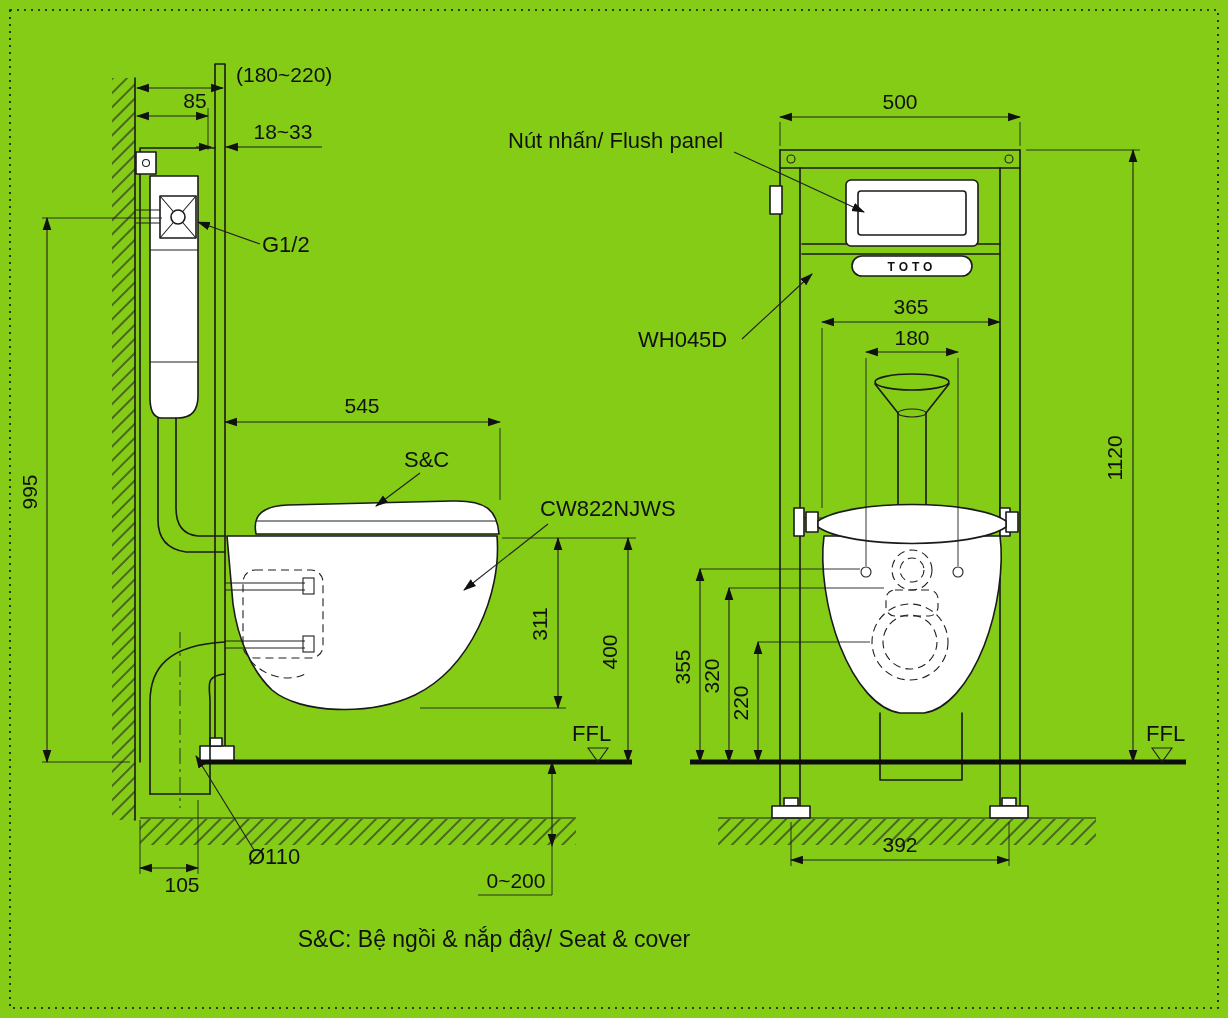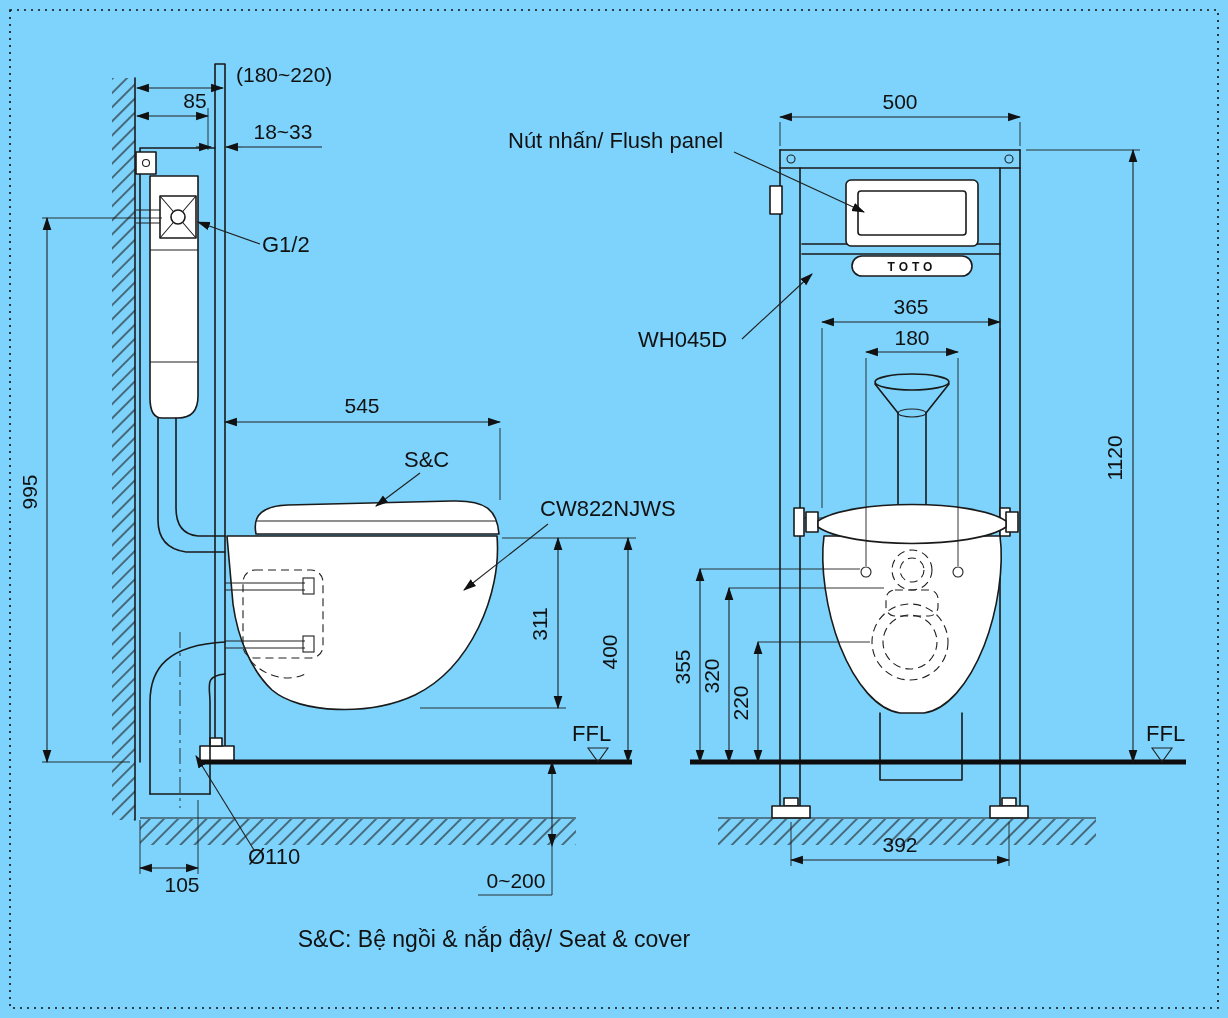--- a/index.html
+++ b/index.html
@@ -1,16 +1,16 @@
 <!DOCTYPE html>
 <html><head>
 <meta charset="utf-8">
 <style>
   html,body{margin:0;padding:0;background:#fff}
-  .page{position:relative;width:1228px;height:1018px;background:#7dd3fc;overflow:hidden}
+  .page{position:relative;width:1228px;height:1018px;background:#84cc16;overflow:hidden}
   svg{display:block}
   .o{stroke:#1a1a1a;stroke-width:1.6;fill:none;stroke-linecap:round;stroke-linejoin:round}
   .of{stroke:#1a1a1a;stroke-width:1.6;fill:#fff;stroke-linejoin:round}
   .d{stroke:#202020;stroke-width:1.1;fill:none}
   .thin{stroke:#202020;stroke-width:0.9;fill:none}
   .dsh{stroke-dasharray:8 5}
   .cl{stroke-dasharray:16 5 3 5}
   .th{stroke:#0d0d0d;stroke-width:5;fill:none}
   text{font-family:"Liberation Sans","DejaVu Sans",sans-serif;fill:#111}
   .ts{font-size:21px}

